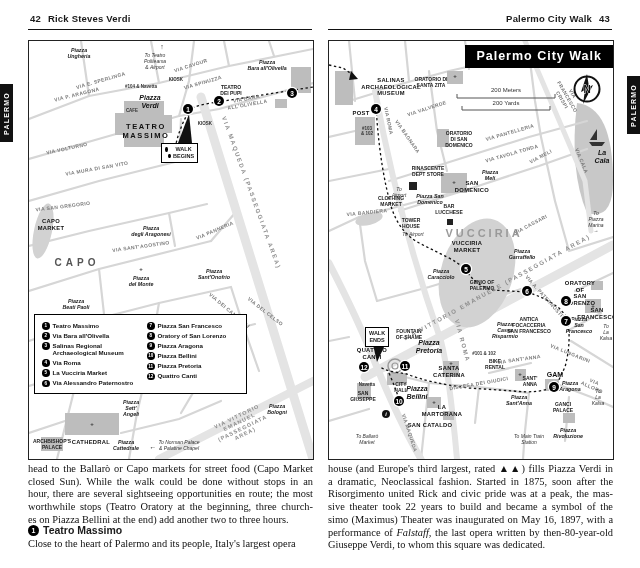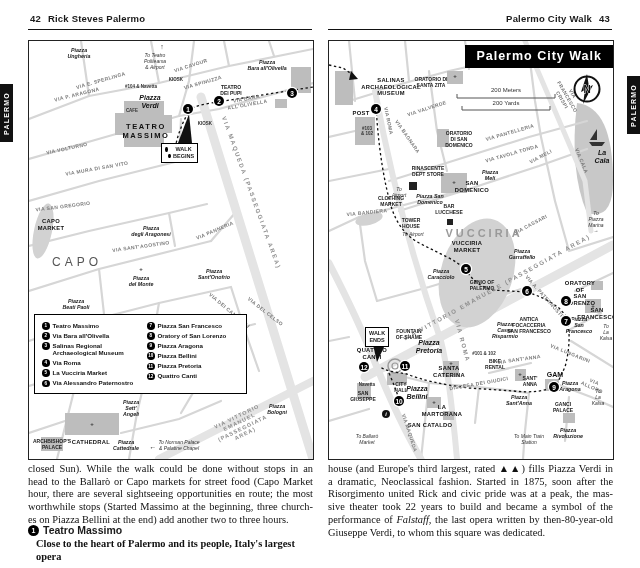--- a/index.html
+++ b/index.html
@@ -34,21 +34,21 @@
   
   .ml{position:absolute;white-space:pre-line;text-align:center;line-height:1.15;color:#222;pointer-events:none;}
   .st{font-size:5px;font-weight:bold;color:#7b7b7b;letter-spacing:.4px;}
   .stb{font-size:6px;font-weight:bold;color:#8d8d8d;letter-spacing:1.8px;white-space:pre;}
   .stb2{font-size:5.5px;font-weight:bold;color:#8d8d8d;letter-spacing:1.1px;}
   .pz{font-size:5.3px;font-weight:bold;font-style:italic;color:#1c1c1c;}
   .pzb{font-size:7px;font-weight:bold;font-style:italic;color:#111;}
   .poi{font-size:5.8px;font-weight:bold;letter-spacing:.3px;color:#111;}
   .poib{font-size:7.5px;font-weight:bold;letter-spacing:1.6px;color:#111;}
   .poib2{font-size:7px;font-weight:bold;color:#111;}
-  .area{font-size:12px;font-weight:normal;letter-spacing:4px;color:#555;}
+  .area{font-size:10px;font-weight:bold;letter-spacing:4px;color:#555;}
   .area2{font-size:11px;font-weight:bold;letter-spacing:3px;color:#9a9a9a;}
   .tiny{font-size:5px;font-weight:600;color:#222;}
   .tiny6{font-size:4.5px;font-weight:600;color:#333;}
   .note{font-size:5px;font-style:italic;color:#333;}
   .scale{font-size:6px;color:#333;}
   .arr{font-size:7px;font-weight:bold;color:#222;}
   .xc{font-size:6px;font-weight:bold;color:#333;}
   .info{font-size:5.5px;font-weight:bold;font-style:italic;color:#fff;background:#111;
         width:8px;height:8px;border-radius:50%;line-height:8px;}
   .stop{position:absolute;width:10px;height:10px;border-radius:50%;background:#000;color:#fff;
@@ -80,33 +80,33 @@
   .bodytxt{position:absolute;width:285px;font-family:"Liberation Serif",serif;
         font-size:10.4px;line-height:12.7px;color:#111;}
   #body-left{left:28px;top:463px;} #body-right{left:328px;top:463px;}
   .bline{text-align:justify;text-align-last:justify;}
   .bline.last{text-align-last:left;}
   .bline i{font-style:italic;}
   #heading-left{position:absolute;left:28px;top:524px;display:flex;align-items:center;gap:4px;
         font-size:10.5px;font-weight:bold;}
   .hnum{width:11px;height:11px;border-radius:50%;background:#000;color:#fff;font-size:7px;
         font-weight:bold;display:flex;align-items:center;justify-content:center;}
-  #body-left2{left:36px;top:538px;font-weight:bold;}
+  #body-left2{left:28px;top:538px;}
 </style>
 </head>
 <body style="--ink: #1a1a1a; --street: #d6d6d6; --band: #e4e4e4; --building: #bdbdbd; --blob: #d2d2d2; --water: #c8c8c8;">
 
 <div class="tab" id="tab-left">
     <span>PALERMO</span>
   </div>
 <div class="tab" id="tab-right">
     <span>PALERMO</span>
   </div>
 
-<div class="hdr" id="hdr-left"><span class="pg" style="margin-left:0">42</span><span>Rick Steves Palermo</span></div>
+<div class="hdr" id="hdr-left"><span class="pg" style="margin-left:0">42</span><span>Rick Steves Verdi</span></div>
 <div class="hdr" id="hdr-right"><span>Palermo City Walk</span><span class="pg" style="margin-right:0">43</span></div>
 <div class="rule" id="rule-left"></div>
 <div class="rule" id="rule-right"></div>
 
 <div class="map" id="map-left">
   <svg class="bg" width="284" height="418" viewBox="0 0 284 418">
     <g class="rd">
       <path d="M0,78 L60,55 L130,42 L200,25 L284,8"></path>
       <path d="M0,118 L80,95 L150,75"></path>
       <path d="M150,75 L160,40 L165,0"></path>
@@ -476,31 +476,32 @@
   <div id="compass">
     <svg width="34" height="34" viewBox="0 0 34 34">
       <circle cx="17" cy="17" r="12.5" fill="#fff" stroke="#111" stroke-width="2"></circle>
       <polygon points="17,2 11,20 15,18 13,32 23,13 19,15" fill="#111"></polygon>
       <text x="17" y="21" text-anchor="middle" font-size="10" font-weight="bold" fill="#111" stroke="#fff" stroke-width="0.8" paint-order="stroke" font-family="Liberation Sans, sans-serif">N</text>
     </svg>
   </div>
 </div>
 
 <div class="bodytxt" id="body-left">
+    <div class="bline"><span>head to the Ballarò or Capo markets for street food (Capo Market</span></div>
     <div class="bline"><span>closed Sun). While the walk could be done without stops in an</span></div>
-    <div class="bline"><span>head to the Ballarò or Capo markets for street food (Capo Market</span></div>
     <div class="bline"><span>hour, there are several sightseeing opportunities en route; the most</span></div>
-    <div class="bline"><span>worthwhile stops (Started Massimo at the beginning, three church-</span></div>
+    <div class="bline"><span>worthwhile stops (Teatro Oratory at the beginning, three church-</span></div>
     <div class="bline last"><span>es on Piazza Bellini at the end) add another two to three hours.</span></div>
   </div>
 <div id="heading-left">
   <span class="hnum">1</span>
   <span>Teatro Massimo</span>
 </div>
 <div class="bodytxt" id="body-left2">Close to the heart of Palermo and its people, Italy's largest opera</div>
 <div class="bodytxt" id="body-right">
     <div class="bline"><span>house (and Europe's third largest, rated ▲▲) fills Piazza Verdi in</span></div>
     <div class="bline"><span>a dramatic, Neoclassical fashion. Started in 1875, soon after the</span></div>
     <div class="bline"><span>Risorgimento united Rick and civic pride was at a peak, the mas-</span></div>
     <div class="bline"><span>sive theater took 22 years to build and became a symbol of the</span></div>
+    <div class="bline"><span>simo (Maximus) Theater was inaugurated on May 16, 1897, with a</span></div>
     <div class="bline"><span>performance of </span><i>Falstaff,</i><span> the last opera written by then-80-year-old</span></div>
     <div class="bline last"><span>Giuseppe Verdi, to whom this square was dedicated.</span></div>
   </div>
 
 </body></html>

